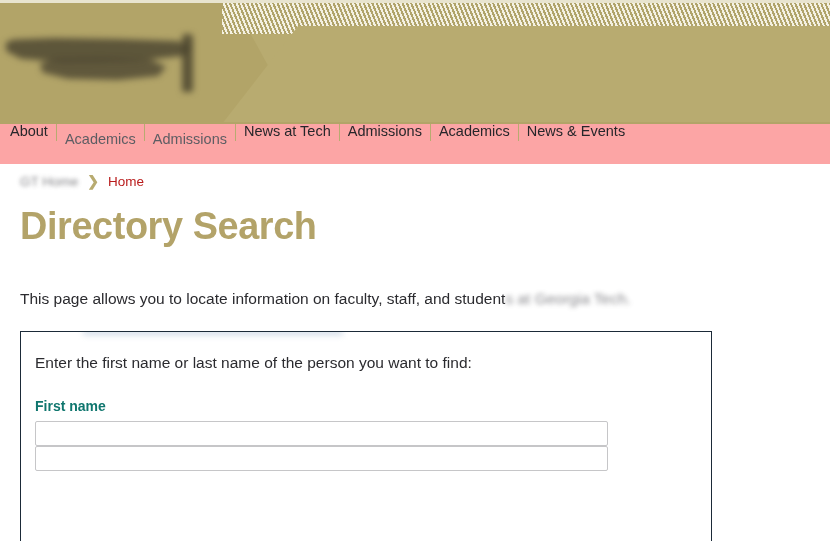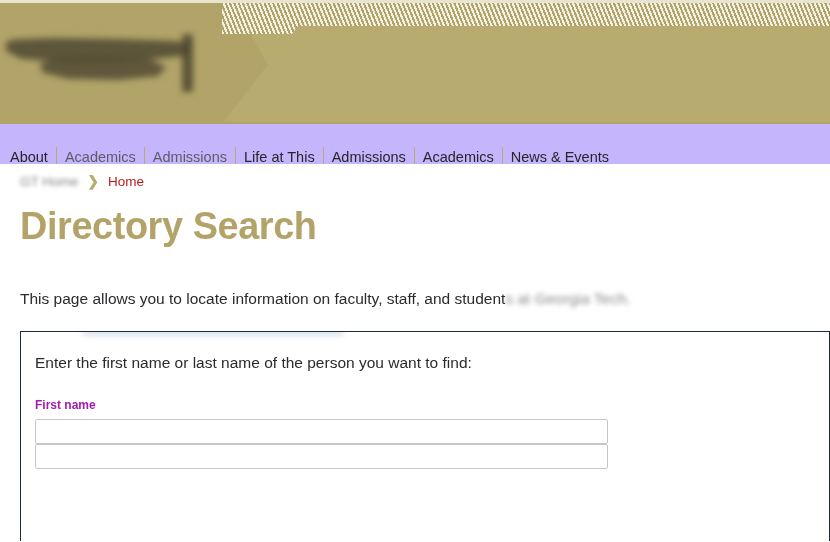--- a/index.html
+++ b/index.html
@@ -113,23 +113,23 @@
     height: 58px;
     background: #4b452f;
     opacity: .85;
     border-radius: 4px 4px 2px 2px;
   }
 
   
   .main-nav {
     height: 40px;
     display: flex;
-    align-items: flex-end;
+    align-items: flex-start;
     padding: 0 0 0 2px;
-    background: #c4b5fd;
+    background: #fca5a5;
   }
   .nav-item {
     font-size: 14.5px;
     color: #26262a;
     padding: 0 8px;
     line-height: 1;
     white-space: nowrap;
     text-decoration: none;
     cursor: pointer;
   }
@@ -189,21 +189,21 @@
   }
   .intro-blur {
     filter: blur(2.6px);
     opacity: .7;
     color: #56565c;
   }
 
   
   .search-panel {
     margin: 21px 0 0 20px;
-    width: 810px;
+    width: 692px;
     border: 1px solid #1b2a38;
     border-bottom: none;
     background: #ffffff;
     box-sizing: border-box;
     padding: 22px 0 0 14px;
     height: 210px;
     position: relative;
     overflow: hidden;
   }
   .panel-top-smudge {
@@ -215,23 +215,23 @@
     background: #c9d6e4;
     filter: blur(3px);
     opacity: .85;
   }
   .panel-prompt {
     font-size: 15.5px;
     color: #2b2b2f;
     margin: 0 0 0 0;
   }
   .field-label {
-    font-size: 12px;
+    font-size: 14px;
     font-weight: bold;
-    color: #a21caf;
+    color: #0f766e;
     margin: 26px 0 7px 0;
   }
   .text-input {
     display: block;
     width: 573px;
     height: 25px;
     box-sizing: border-box;
     border: 1px solid #c6c6c8;
     border-radius: 2px;
     background: #ffffff;
@@ -258,21 +258,21 @@
   <div class="header-underline"></div>
 </div>
 
 <nav class="main-nav">
   <a class="nav-item">About</a>
   <span class="nav-sep"></span>
   <a class="nav-item dim">Academics</a>
   <span class="nav-sep"></span>
   <a class="nav-item dim">Admissions</a>
   <span class="nav-sep"></span>
-  <a class="nav-item">Life at This</a>
+  <a class="nav-item">News at Tech</a>
   <span class="nav-sep"></span>
   <a class="nav-item">Admissions</a>
   <span class="nav-sep"></span>
   <a class="nav-item">Academics</a>
   <span class="nav-sep"></span>
   <a class="nav-item">News &amp; Events</a>
 </nav>
 
 <div class="breadcrumb">
   <a class="crumb-home-blur">GT Home</a>

